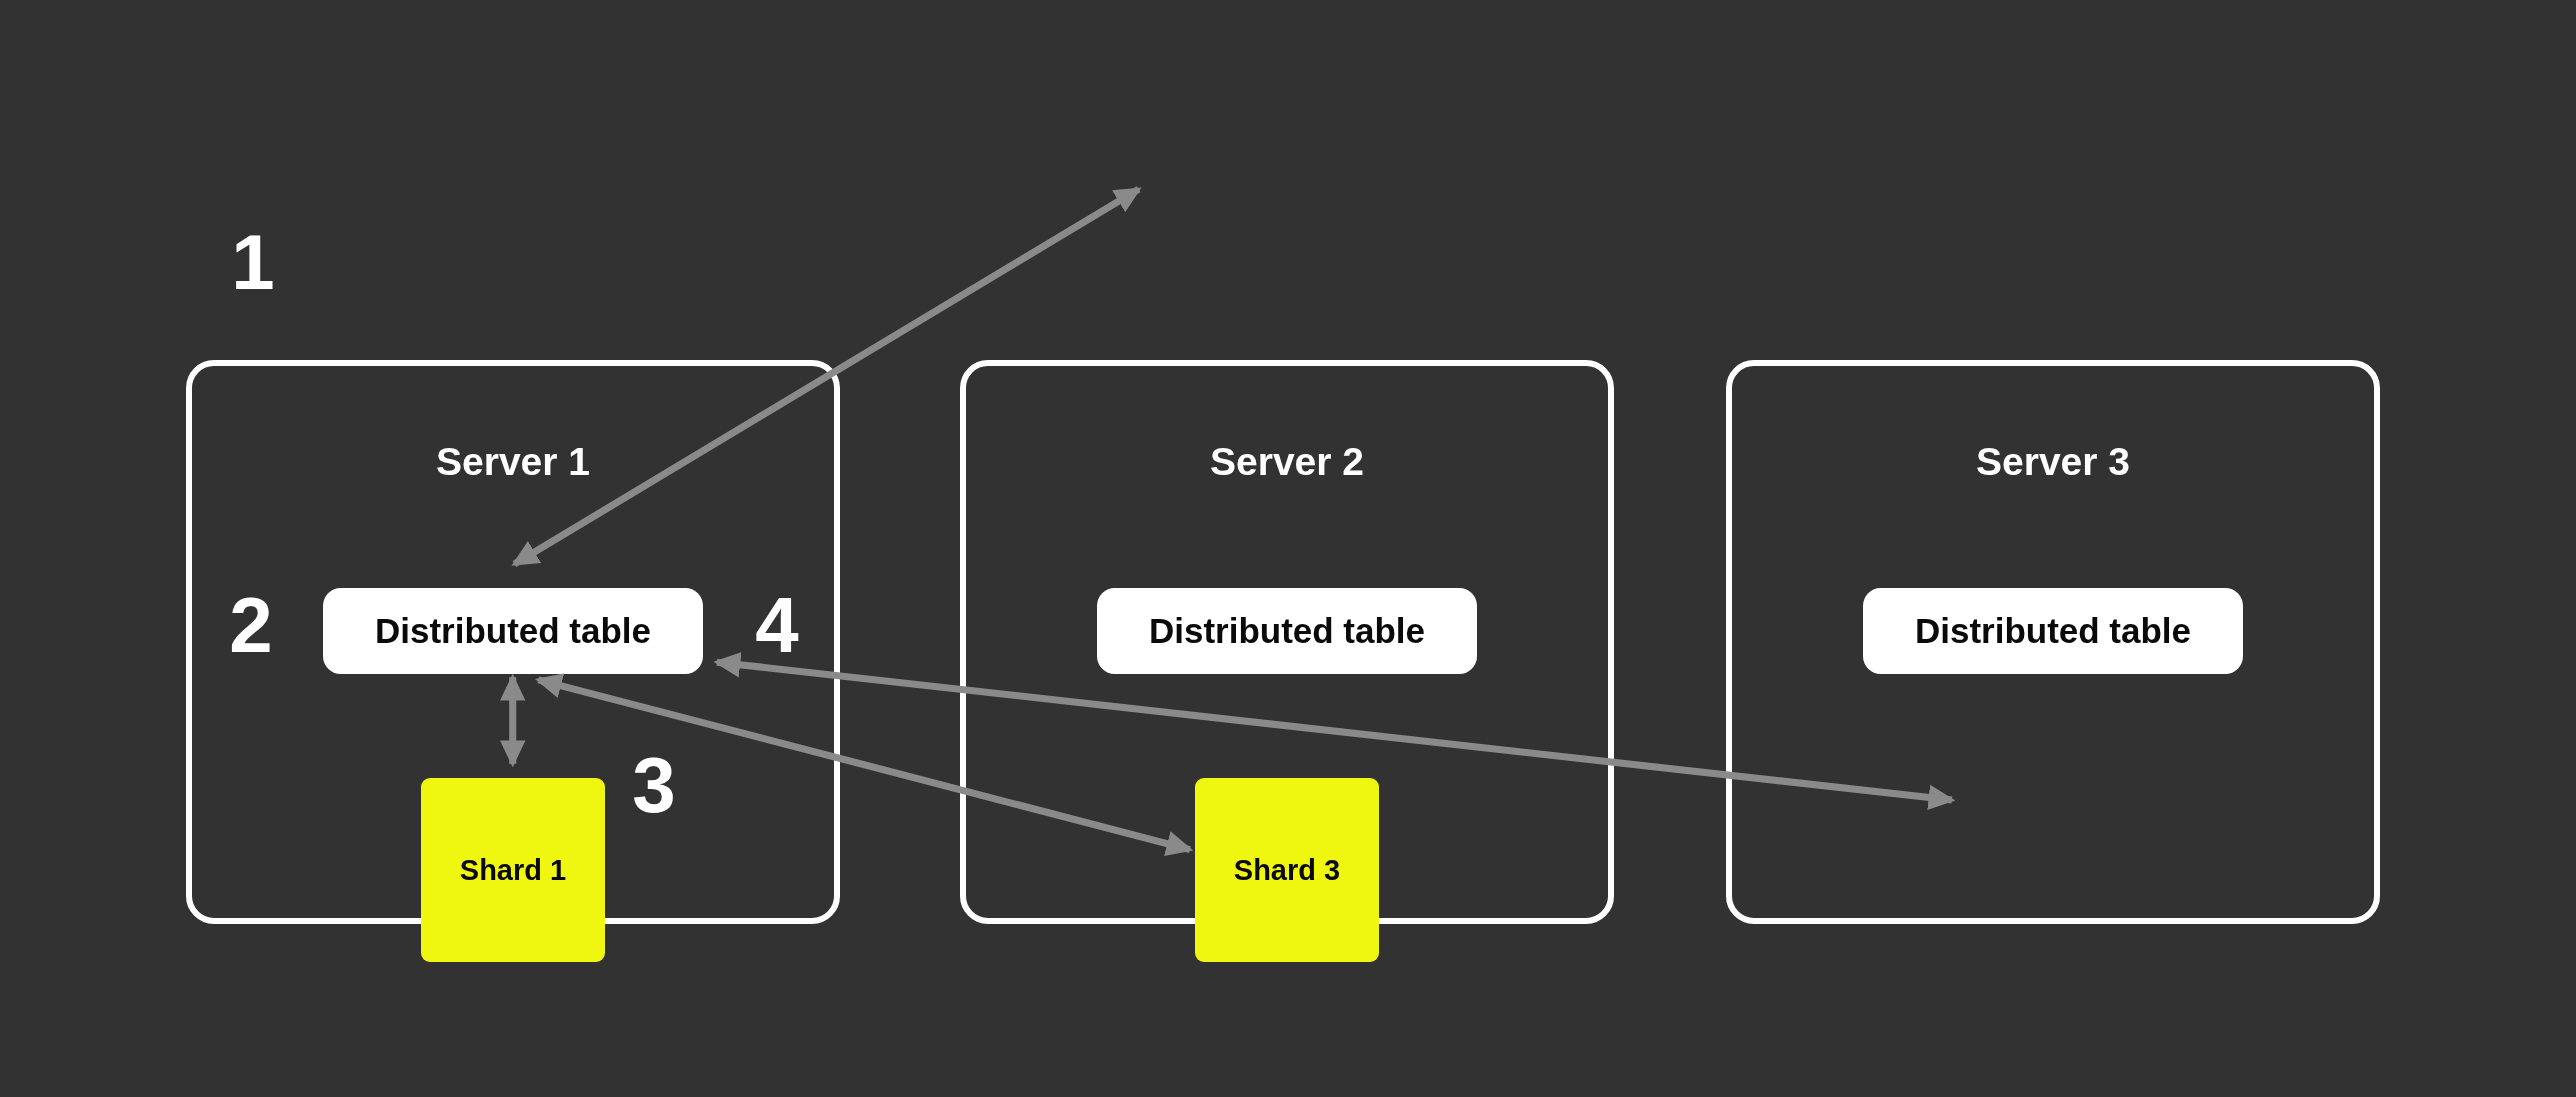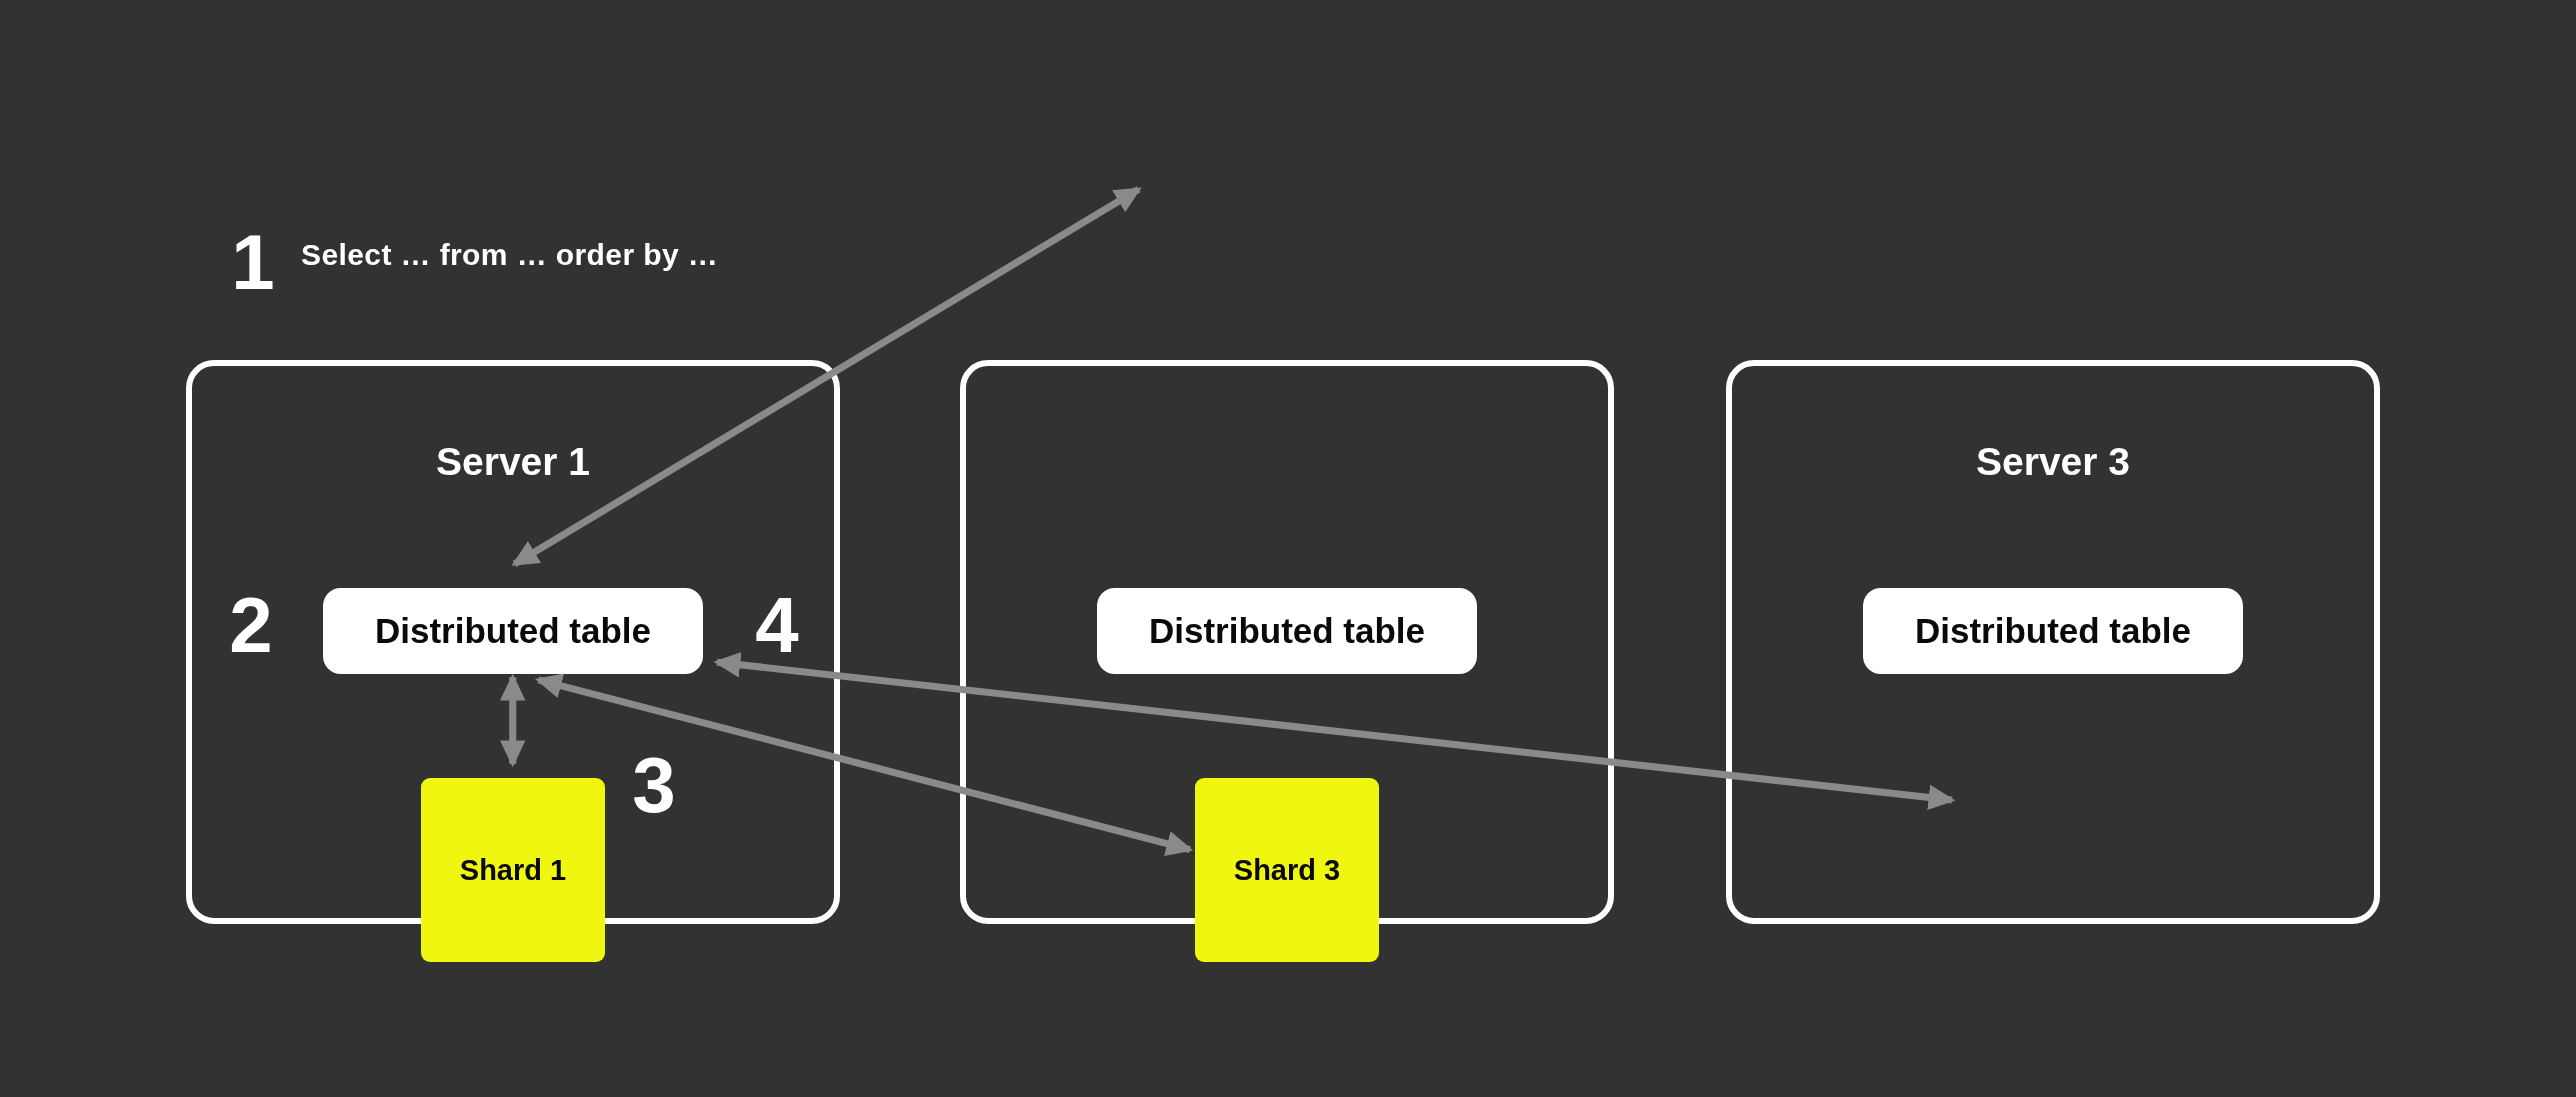--- a/index.html
+++ b/index.html
@@ -114,36 +114,36 @@
       </marker>
     </defs>
     <line class="arrow-line" x1="1288" y1="214" x2="582" y2="638" marker-start="url(#ah)" marker-end="url(#ah)"></line>
     <line class="arrow-line" x1="580" y1="766" x2="580" y2="864" marker-start="url(#ah)" marker-end="url(#ah)"></line>
     <line class="arrow-line" x1="609" y1="769" x2="1346" y2="961" marker-start="url(#ah)" marker-end="url(#ah)"></line>
     <line class="arrow-line" x1="811" y1="749" x2="2208" y2="905" marker-start="url(#ah)" marker-end="url(#ah)"></line>
   </svg>
 
 
   <div class="step-num num-1">1</div>
-  <div class="step-query">Select … from … order by …</div>
   <div class="step-num num-2">2</div>
   <div class="step-num num-3">3</div>
   <div class="step-num num-4">4</div>
 
   <div class="server server-1">
     <div class="server-label">Server 1</div>
     <div class="node dtable">
       <span>Distributed table</span>
     </div>
     <div class="node shard">
       <span>Shard 1</span>
     </div>
   </div>
 
   <div class="server server-2">
+    <div class="server-label">Server 2</div>
     <div class="node dtable">
       <span>Distributed table</span>
     </div>
     <div class="node shard">
       <span>Shard 3</span>
     </div>
   </div>
 
   <div class="server server-3">
     <div class="server-label">Server 3</div>

